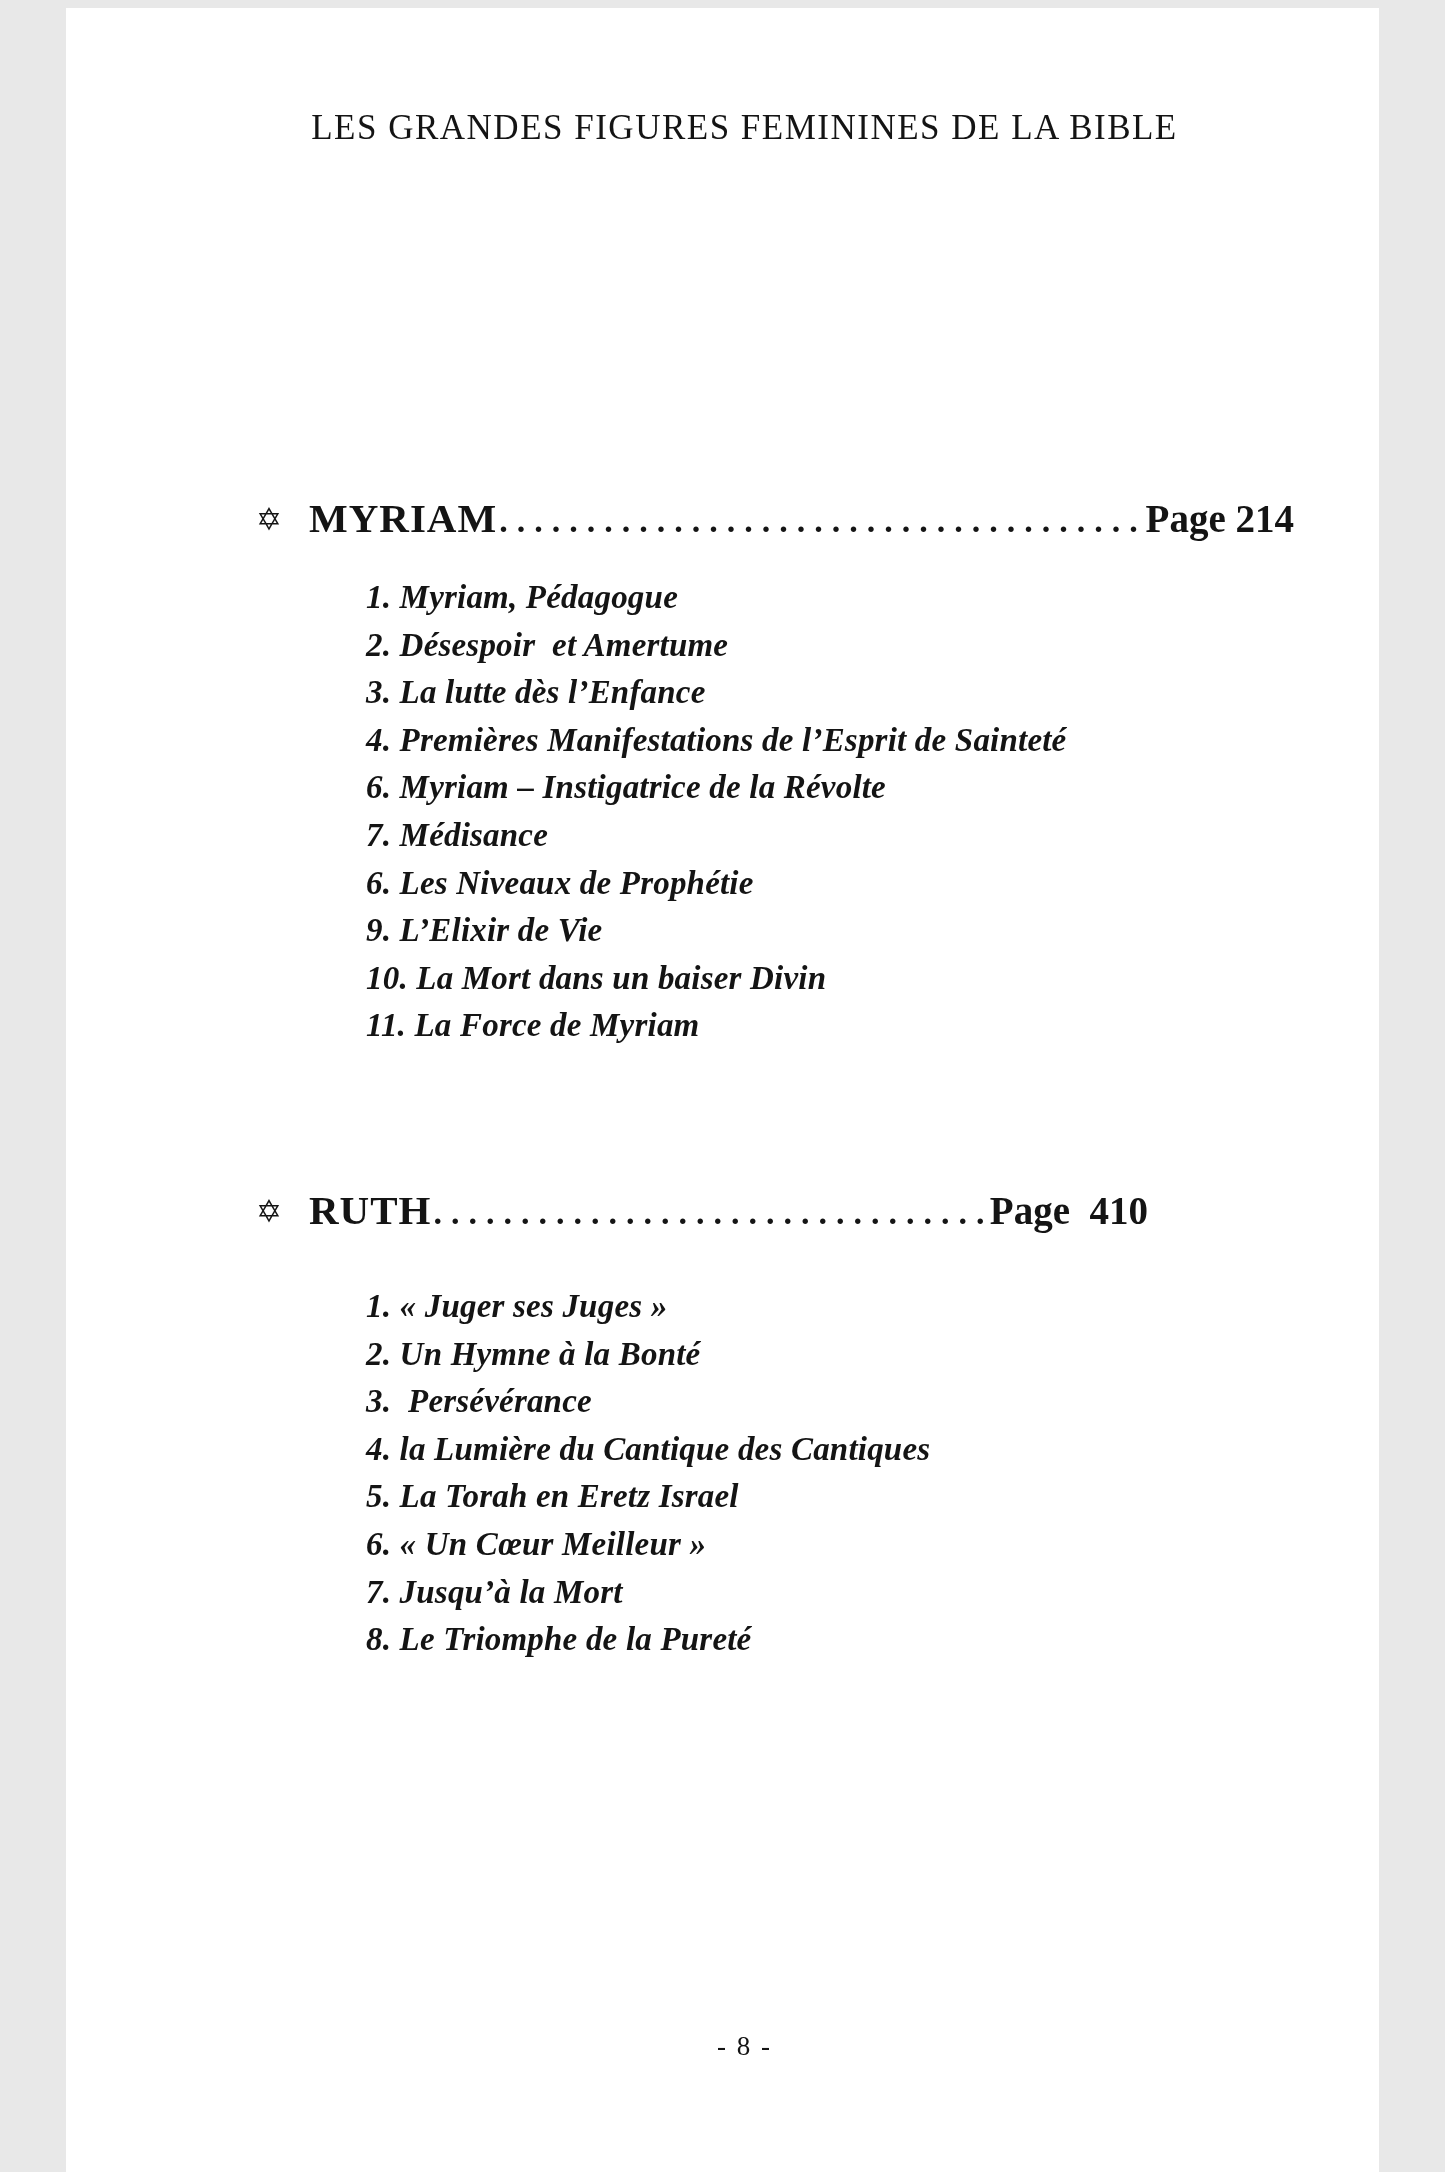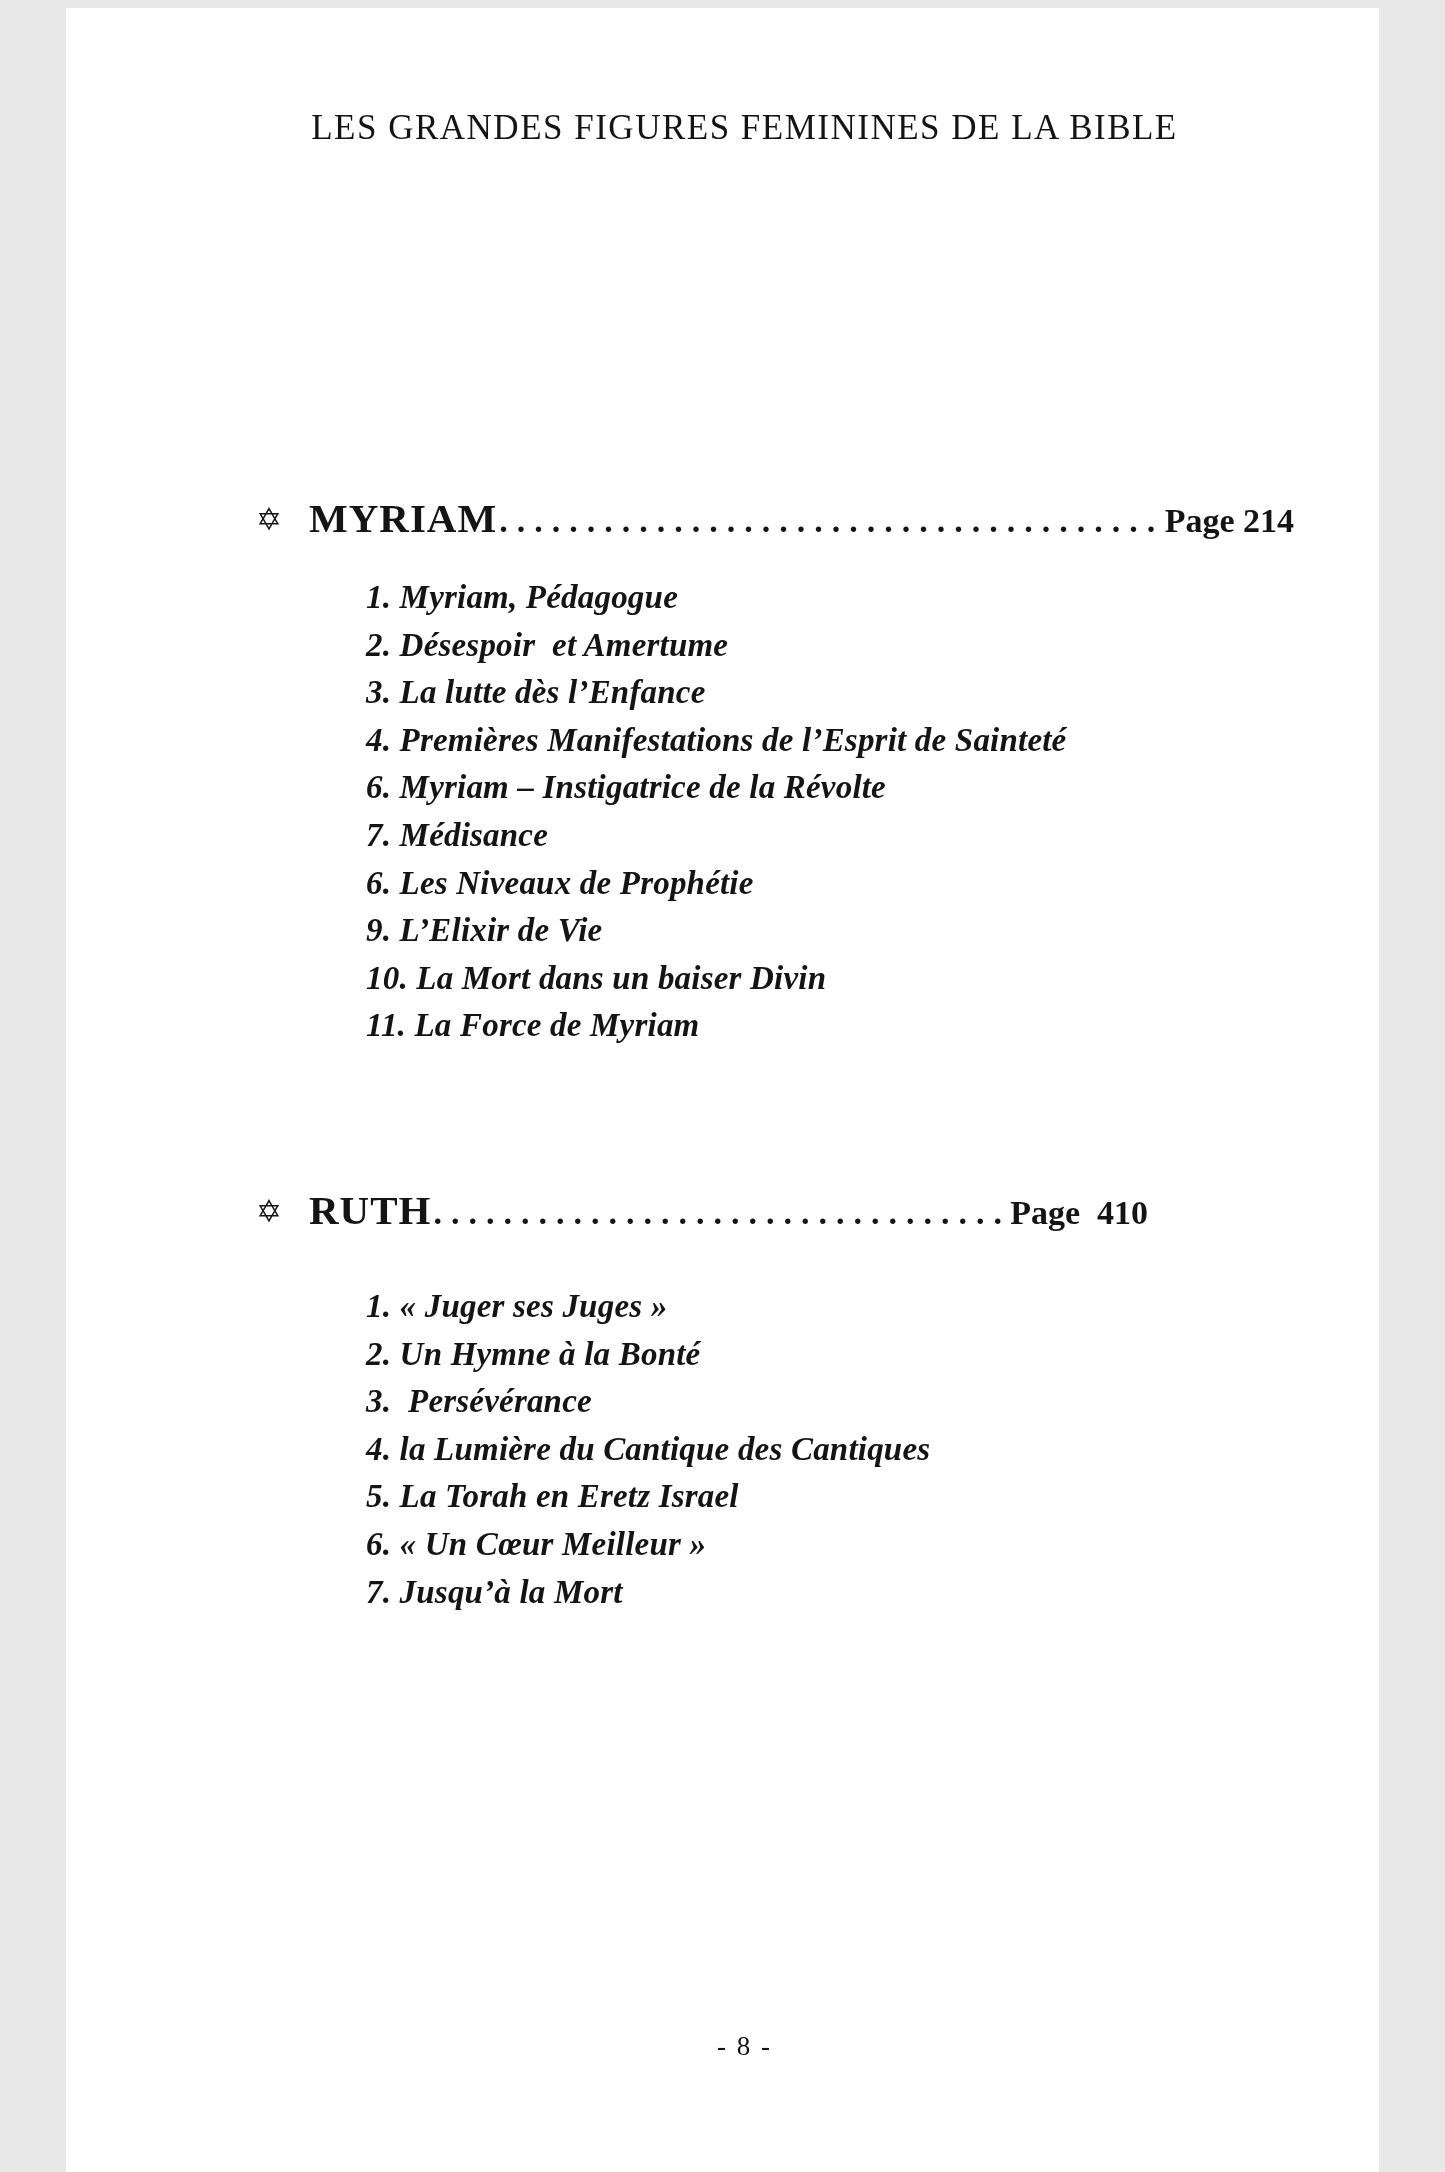--- a/index.html
+++ b/index.html
@@ -51,21 +51,21 @@
     flex: 1;
     overflow: hidden;
     white-space: nowrap;
     font-size: 34px;
     font-weight: 700;
     letter-spacing: 9px;
     margin-left: 2px;
     margin-right: 4px;
   }
   .page-ref {
-    font-size: 34px;
+    font-size: 39px;
     font-weight: 700;
     white-space: pre;
   }
 
   .toc-list { position: absolute; left: 300px; }
   .toc-list.myriam { top: 566px; }
   .toc-list.ruth   { top: 1275px; }
   .toc-item {
     font-size: 33px;
     font-style: italic;
@@ -120,17 +120,18 @@
   </div>
 
   <div class="toc-list ruth">
     <div class="toc-item">1. « Juger ses Juges »</div>
     <div class="toc-item">2. Un Hymne à la Bonté</div>
     <div class="toc-item">3.  Persévérance</div>
     <div class="toc-item">4. la Lumière du Cantique des Cantiques</div>
     <div class="toc-item">5. La Torah en Eretz Israel</div>
     <div class="toc-item">6. « Un Cœur Meilleur »</div>
     <div class="toc-item">7. Jusqu’à la Mort</div>
+    <div class="toc-item">8. Le Triomphe de la Pureté</div>
   </div>
 
   <div class="page-footer">- 8 -</div>
 
 </div>
 
 </body></html>

